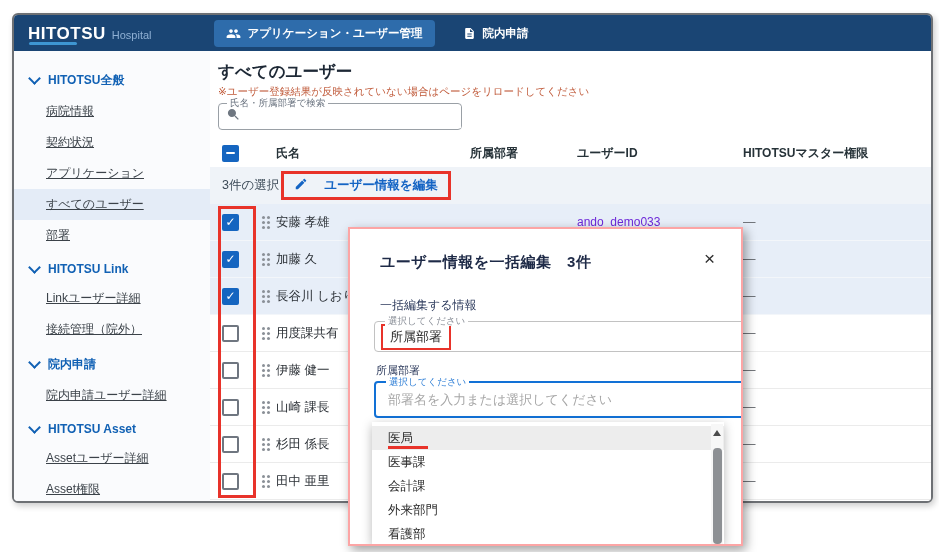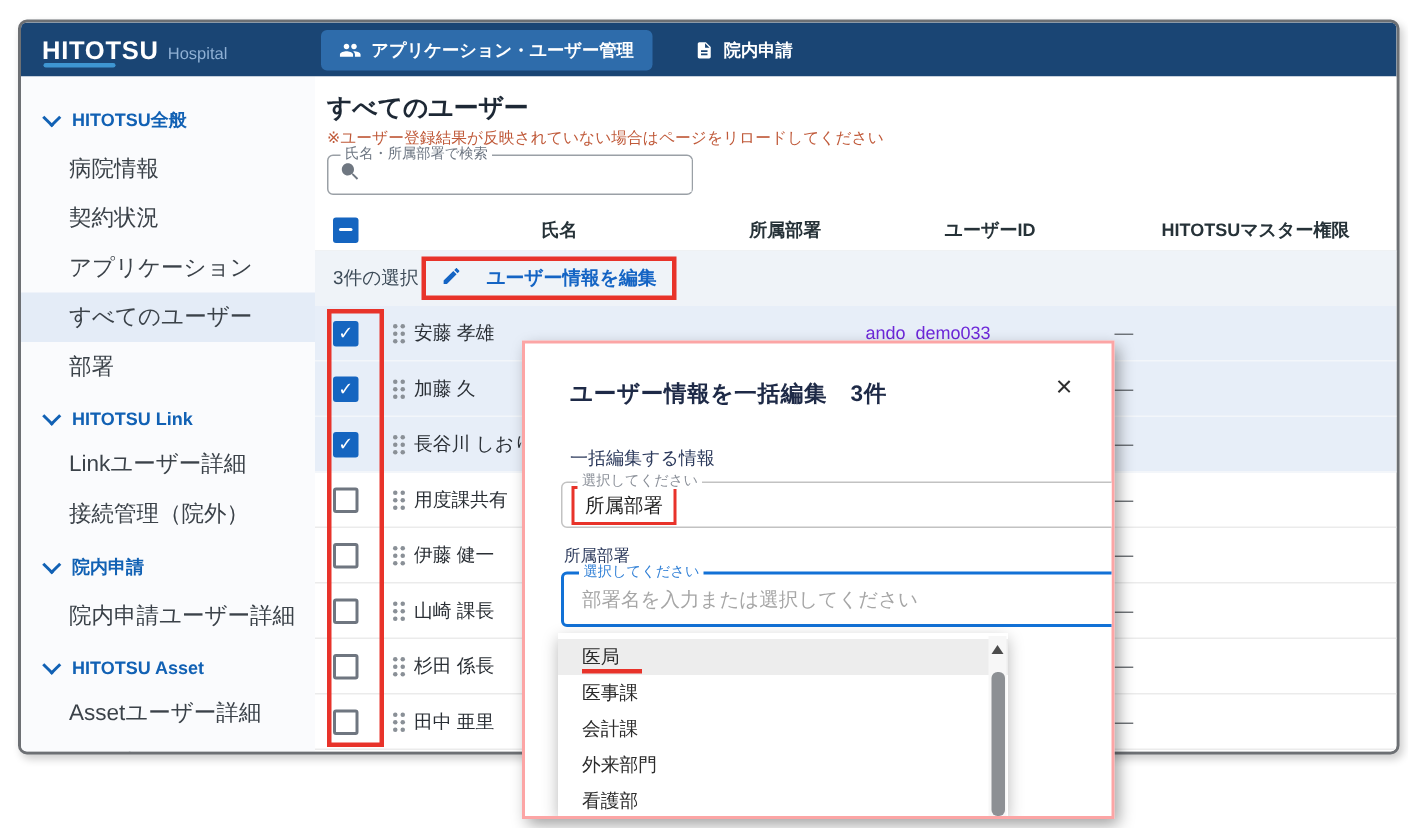--- a/index.html
+++ b/index.html
@@ -18,34 +18,34 @@
   .logo-suffix{color:#8fb0d4;font-size:11px;}
   .nav-tabs{display:flex;align-items:center;gap:16px;margin-left:62px;font-family:Liberation Mono, monospace;}
   .nav-tab{display:flex;align-items:center;gap:7px;color:#fff;font-size:11.5px;font-weight:bold;padding:6px 12px;border-radius:4px;cursor:pointer;}
   .nav-tab.active{background:#2e6cab;}
   .nav-tab svg{display:block;}
 
   
   .sidebar{position:absolute;left:0;top:36px;bottom:0;width:196px;background:#fafbfd;padding-top:10px;box-sizing:border-box;}
   .side-header{display:flex;align-items:center;gap:9px;padding:11px 0 7px 16px;color:#1161b4;font-weight:bold;font-size:12px;}
   .chev{width:7px;height:7px;border-left:2px solid #1161b4;border-bottom:2px solid #1161b4;transform:rotate(-45deg);margin-top:-4px;flex:none;}
-  .side-item{padding:7px 0 7px 32px;font-size:15px;color:#3b4249;cursor:pointer;}
+  .side-item{padding:7px 0 7px 32px;font-size:12px;color:#3b4249;cursor:pointer;text-decoration:underline;}
   .side-item.active{background:#e4ecf7;}
 
   
   .main{position:absolute;left:196px;top:36px;right:0;bottom:0;background:#fff;}
   .page-title{position:absolute;left:8px;top:10px;font-size:16.5px;font-weight:bold;color:#1d2835;}
   .page-note{position:absolute;left:8px;top:34px;font-size:10.5px;color:#c05a3a;}
   .search-box{position:absolute;left:8px;top:52px;width:244px;height:27px;border:1px solid #9aa0a6;border-radius:4px;display:flex;align-items:center;padding-left:7px;box-sizing:border-box;}
   .search-label{position:absolute;top:-6px;left:8px;font-size:9.5px;color:#6b7480;background:#fff;padding:0 3px;line-height:1.1;}
   .search-input{border:none;outline:none;flex:1;height:20px;font-size:12px;margin-left:5px;font-family:inherit;}
 
   
   .tbl-grid{display:grid;grid-template-columns:40px 26px 194px 107px 166px 1fr;align-items:center;}
-  .tbl-header{position:absolute;left:0;right:0;top:88px;height:28px;border-bottom:1px solid #e0e0e0;font-size:12px;font-weight:bold;color:#263238;text-align:center;}
+  .tbl-header{position:absolute;left:0;right:0;top:88px;height:28px;border-bottom:1px solid #e0e0e0;font-size:12px;font-weight:bold;color:#263238;}
   .sel-bar{position:absolute;left:0;right:0;top:116px;height:37px;background:#eff3f8;display:flex;align-items:center;padding-left:12px;box-sizing:border-box;font-size:12.5px;color:#3c4a57;}
   .annot-inline{display:flex;align-items:center;gap:16px;border:3px solid #e8332a;padding:3px 10px;margin-left:2px;}
   .edit-link{color:#1464c4;font-weight:bold;font-size:12.5px;cursor:pointer;}
   .rows{position:absolute;left:0;right:0;top:153px;}
   .row{height:37px;border-bottom:1px solid #ebebeb;box-sizing:border-box;font-size:12.5px;color:#2a2f35;}
   .row.selected{background:#e7eef8;border-bottom:1px solid #f3f6fa;}
   .row .uid{font-size:12px;color:#6d28d9;}
   .row .dash,.col-dash{color:#5f6368;}
 
   
@@ -74,21 +74,21 @@
   .fld-legend{position:absolute;top:-7px;left:10px;font-size:9.5px;background:#fff;padding:0 3px;line-height:1.2;}
   .select1{top:92px;height:31px;border:1px solid #c2c2c2;display:flex;align-items:center;}
   .select1 .fld-legend{color:#8a8f98;}
   .val-annot{border:2.5px solid #e8332a;padding:2px 7px;font-size:13px;color:#1f1f1f;margin-left:6px;}
   .caret-down{width:0;height:0;border-left:4.5px solid transparent;border-right:4.5px solid transparent;border-top:5.5px solid #5f6368;position:absolute;right:14px;top:50%;margin-top:-3px;}
   .caret-up{width:0;height:0;border-left:4.5px solid transparent;border-right:4.5px solid transparent;border-bottom:5.5px solid #5f6368;position:absolute;right:14px;top:50%;margin-top:-3px;}
   .dept-label{position:absolute;left:26px;top:134px;font-size:11px;color:#2c3a5c;}
   .select2{top:152px;height:37px;border:2px solid #1271d6;display:flex;align-items:center;}
   .select2 .fld-legend{color:#2f7fd6;}
   .placeholder{font-size:13px;color:#a6a6a6;margin-left:12px;}
-  .dropdown{position:absolute;left:22px;top:193px;width:300px;bottom:0;background:#fff;box-shadow:0 3px 10px rgba(0,0,0,.28);padding-top:4px;box-sizing:border-box;}
+  .dropdown{position:absolute;left:22px;top:193px;width:352px;bottom:0;background:#fff;box-shadow:0 3px 10px rgba(0,0,0,.28);padding-top:4px;box-sizing:border-box;}
   .opt{height:24px;line-height:24px;padding-left:16px;font-size:12.5px;color:#2b2b2b;cursor:pointer;position:relative;}
   .opt.hl{background:#ededed;}
   .dd-scroll{position:absolute;right:1px;top:2px;bottom:0;width:12px;background:#f7f7f7;}
   .dd-arrow-up{position:absolute;left:2px;top:6px;width:0;height:0;border-left:4px solid transparent;border-right:4px solid transparent;border-bottom:6px solid #4c4c4c;}
   .dd-thumb{position:absolute;left:1.5px;top:24px;bottom:0;width:9px;background:#8d9094;border-radius:4px;}
 </style>
 </head>
 <body>
 
 <div class="canvas">

